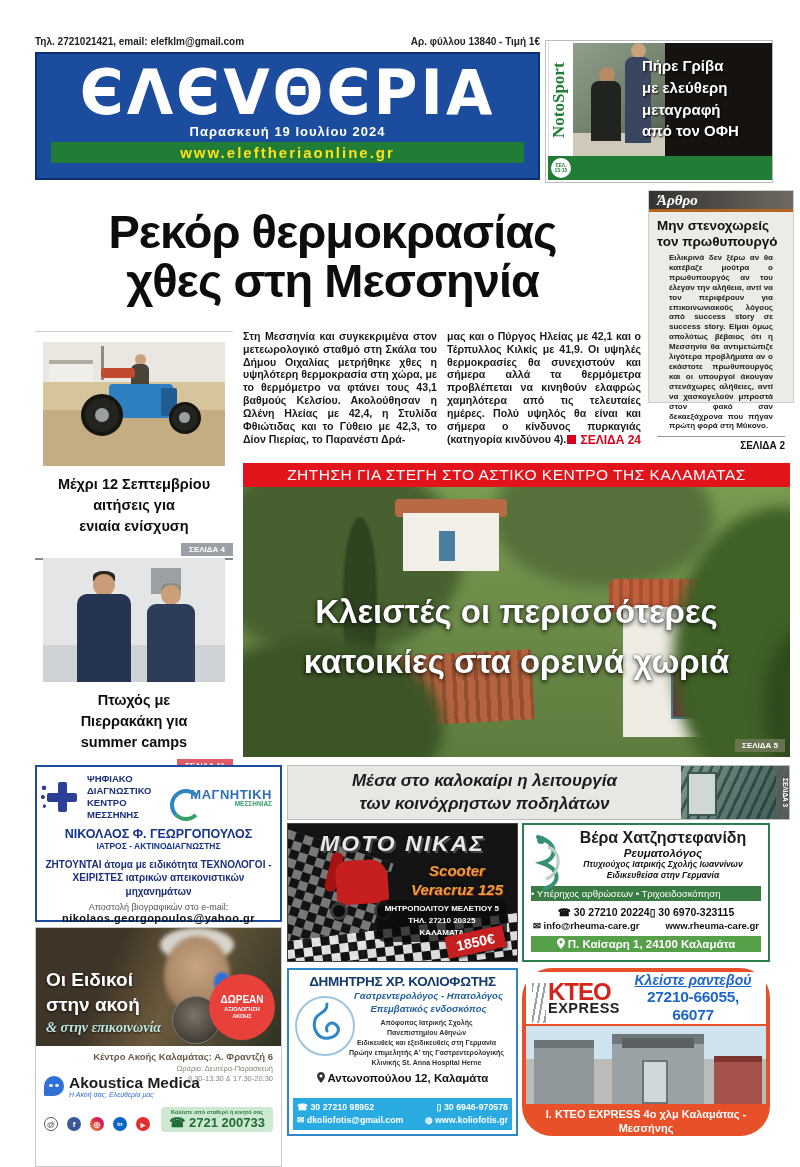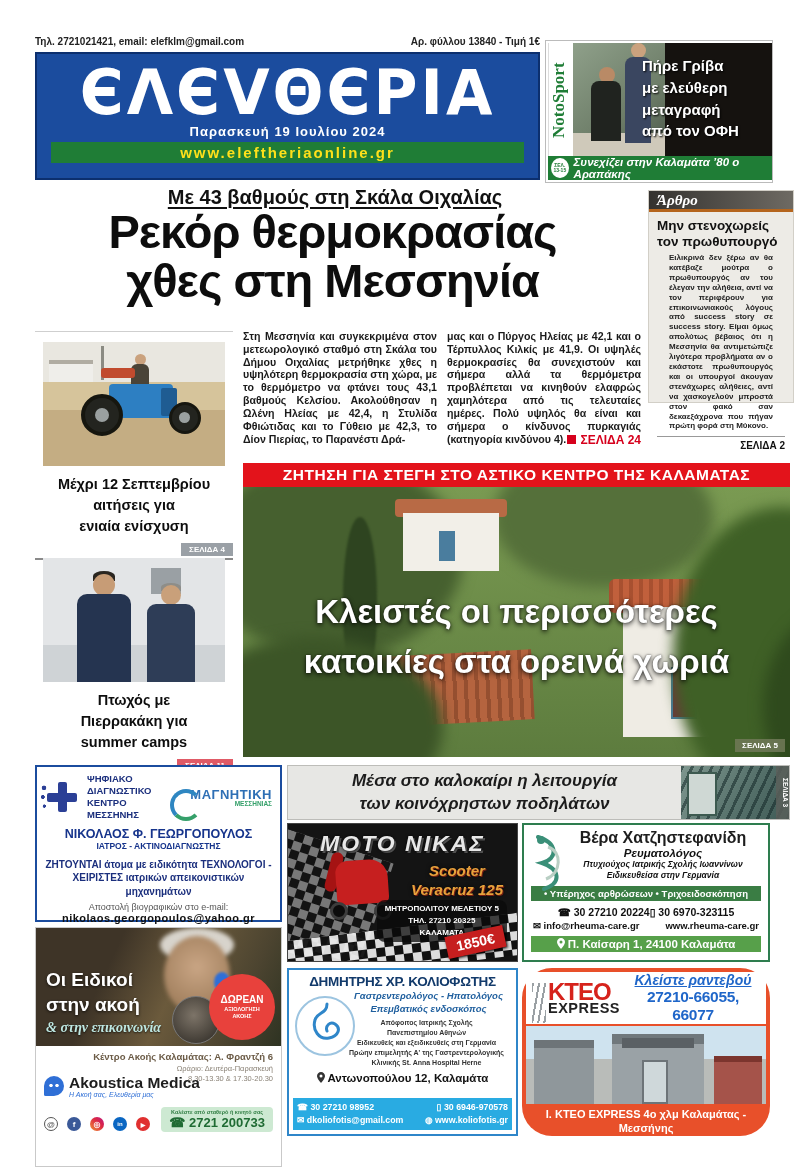--- a/index.html
+++ b/index.html
@@ -89,21 +89,21 @@
   .m-door{left:108px;top:10px;width:30px;height:26px;background:#9aa0a4;}
   .m-man1{left:34px;top:36px;width:54px;height:88px;background:#253450;border-radius:10px 10px 0 0;}
   .m-head1{left:50px;top:16px;width:22px;height:22px;background:#c79c76;border-radius:50%;}
   .m-hair1{left:50px;top:13px;width:22px;height:10px;background:#2a2620;border-radius:50% 50% 0 0;}
   .m-man2{left:104px;top:46px;width:48px;height:78px;background:#2e3d57;border-radius:9px 9px 0 0;}
   .m-head2{left:118px;top:27px;width:20px;height:20px;background:#c9a07a;border-radius:50%;}
   .m-hair2{left:118px;top:25px;width:20px;height:8px;background:#8e8d88;border-radius:50% 50% 0 0;}
 
   
   .feat-banner{left:243px;top:463px;width:547px;height:24px;background:#e3131b;color:#fff;display:flex;
-               align-items:center;justify-content:center;font-weight:700;font-size:15.5px;letter-spacing:.5px;}
+               align-items:center;justify-content:center;font-weight:400;font-size:15.5px;letter-spacing:.5px;}
   .feat{left:243px;top:487px;width:547px;height:270px;overflow:hidden;background:linear-gradient(#7a9a52,#5d7c3e);}
   .blob{position:absolute;border-radius:50%;filter:blur(7px);}
   .fh1{left:160px;top:26px;width:96px;height:58px;background:#f2efe8;}
   .fh1roof{left:152px;top:12px;width:112px;height:18px;background:#b86a45;border-radius:4px;}
   .fh1door{left:196px;top:44px;width:16px;height:30px;background:#4a7d9e;}
   .fh2{left:380px;top:120px;width:130px;height:130px;background:#efece4;}
   .fh2roof{left:366px;top:92px;width:158px;height:34px;background:#c1603c;border-radius:6px;
            background-image:repeating-linear-gradient(90deg,rgba(120,50,25,.35) 0 4px,transparent 4px 10px);}
   .fh2door{left:428px;top:180px;width:22px;height:48px;background:#6b3a3a;border:2px solid #4a7d9e;}
   .froof-front{left:-10px;top:170px;width:300px;height:70px;background:#b5643f;transform:rotate(-3deg);
@@ -202,21 +202,21 @@
            color:#fff;font-weight:800;font-size:8px;text-align:center;line-height:1.5;}
   .mo-price{position:absolute;right:12px;bottom:8px;background:#c61f1f;color:#fff;font-weight:900;font-size:14px;
             padding:3px 10px;transform:rotate(-12deg);box-shadow:1px 1px 3px #000;}
 
   
   .rh{left:522px;top:823px;width:248px;height:139px;border:2px solid #2e7d4f;padding:4px 7px;}
   .rh-name{text-align:center;font-weight:800;font-size:16px;color:#1d1d1d;margin-left:34px;}
   .rh-spec{text-align:center;font-weight:bold;font-style:italic;font-size:11.5px;margin-left:34px;}
   .rh-cred{text-align:center;font-weight:bold;font-style:italic;font-size:8.5px;margin-left:34px;line-height:1.35;}
   .rh-logo{position:absolute;left:8px;top:8px;width:34px;height:58px;}
-  .rh-serv{background:#3a7d44;color:#fff;font-weight:700;font-size:9.5px;text-align:center;padding:2px 0;margin-top:4px;}
+  .rh-serv{background:#3a7d44;color:#fff;font-weight:400;font-size:9.5px;padding:2px 0;margin-top:4px;}
   .rh-contact{display:flex;justify-content:center;font-weight:800;font-size:10.5px;margin-top:5px;padding:0 2px;}
   .rh-contact2{display:flex;justify-content:space-between;font-weight:bold;font-size:9.5px;margin-top:2px;padding:0 2px;}
   .rh-addr{background:#57a04a;color:#fff;font-weight:800;font-size:11.5px;text-align:center;padding:2px 0;margin-top:5px;}
 
   
   .ga{left:287px;top:968px;width:231px;height:168px;border:2px solid #2f86c9;padding:4px 6px;}
   .ga-name{text-align:center;font-weight:900;font-size:13.5px;color:#123a6b;letter-spacing:-.3px;}
   .ga-logo{position:absolute;left:6px;top:26px;width:56px;height:56px;border:2px solid #9cc4e0;border-radius:50%;}
   .ga-spec{text-align:center;font-weight:800;font-style:italic;font-size:9.5px;color:#1f5f9e;margin-left:52px;line-height:1.4;}
   .ga-cred{text-align:center;font-size:7px;font-weight:bold;color:#333;margin-left:48px;line-height:1.45;margin-top:2px;}
@@ -272,25 +272,23 @@
       <div class="abs ns-head2"></div>
       <div class="abs ns-man2"></div>
     </div>
     <div class="abs ns-head pre">Πήρε Γρίβα
 με ελεύθερη
 μεταγραφή
 από τον ΟΦΗ</div>
     <div class="abs ns-footer">
       <span class="ns-badge pre">ΣΕΛ.
 13-15</span>
-      <span class="ns-foot-text">Συνεχίζει στην Καλαμάτα ’80 ο Αραπάκης</span>
-    </div>
-  </div>
-
-  <div class="abs kicker">Με 43 βαθμούς στη Σκάλα Οιχαλίας</div>
+    </div>
+  </div>
+
   <div class="abs headline pre">Ρεκόρ θερμοκρασίας
 χθες στη Μεσσηνία</div>
 
   <div class="abs bodycols">
     <div class="bcol">Στη Μεσσηνία και συγκεκριμένα στον μετεωρολογικό σταθμό στη Σκάλα του Δήμου Οιχαλίας μετρήθηκε χθες η υψηλότερη θερμοκρασία στη χώρα, με το θερμόμετρο να φτάνει τους 43,1 βαθμούς Κελσίου. Ακολούθησαν η Ωλένη Ηλείας με 42,4, η Στυλίδα Φθιώτιδας και το Γύθειο με 42,3, το Δίον Πιερίας, το Παρανέστι Δρά-</div>
     <div class="bcol">
       <span>μας και ο Πύργος Ηλείας με 42,1 και ο Τέρπυλλος Κιλκίς με 41,9. Οι υψηλές θερμοκρασίες θα συνεχιστούν και σήμερα αλλά τα θερμόμετρα προβλέπεται να κινηθούν ελαφρώς χαμηλότερα από τις τελευταίες ημέρες. Πολύ υψηλός θα είναι και σήμερα ο κίνδυνος πυρκαγιάς (κατηγορία κινδύνου 4).</span>
       <span class="pageref-red">
         <span class="redsq"></span>
         <span>ΣΕΛΙΔΑ 24</span>

